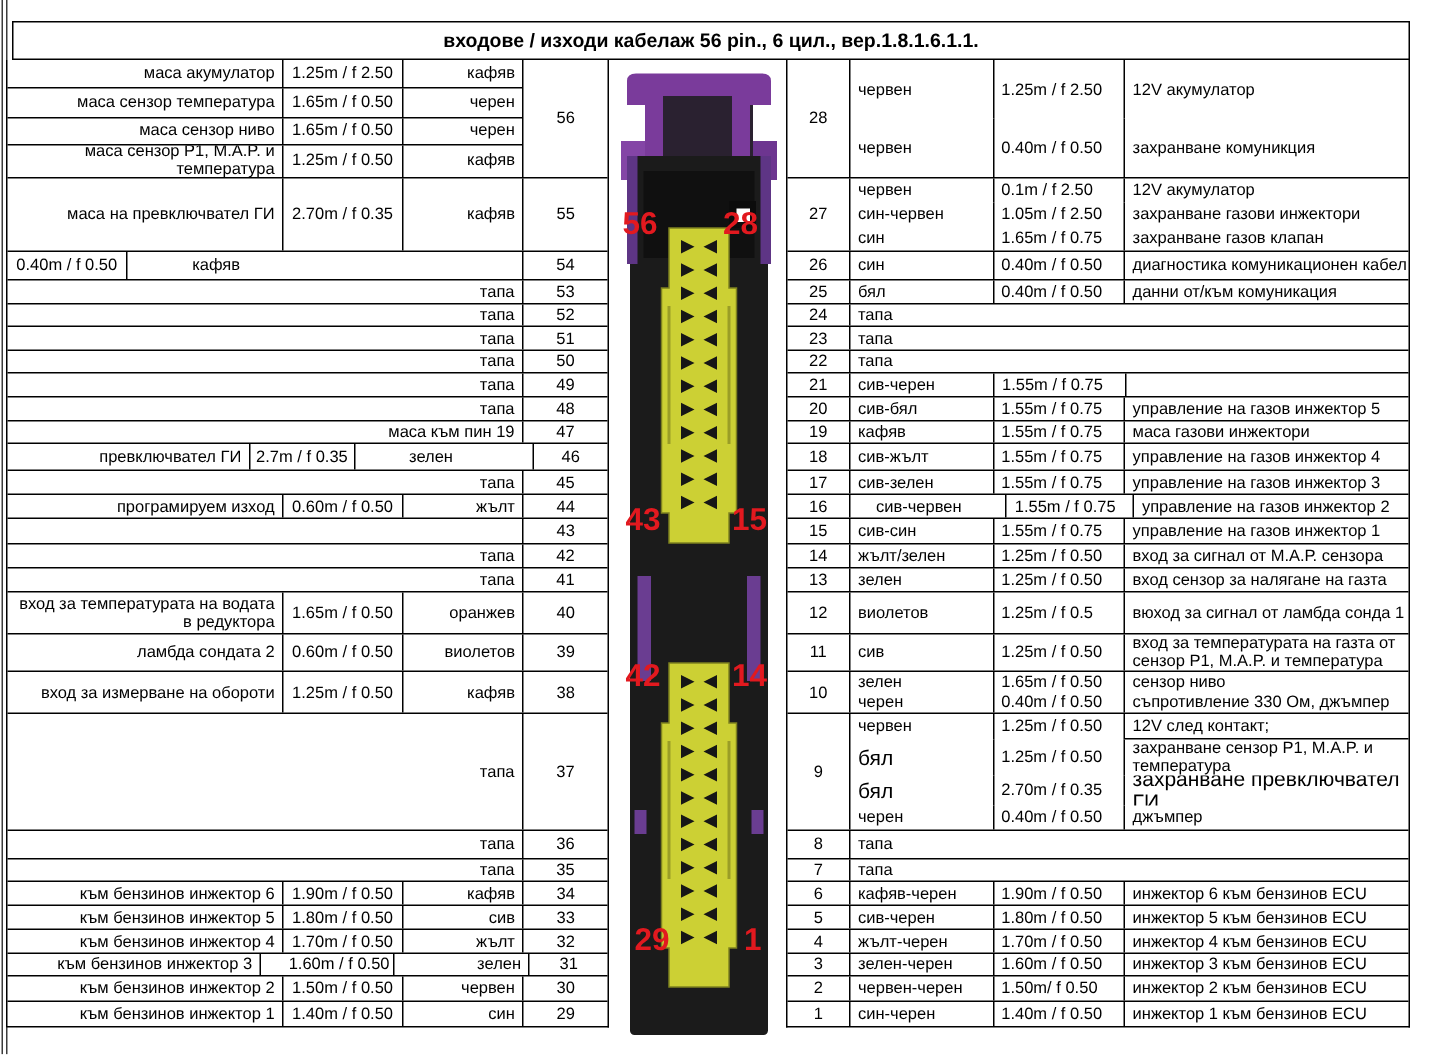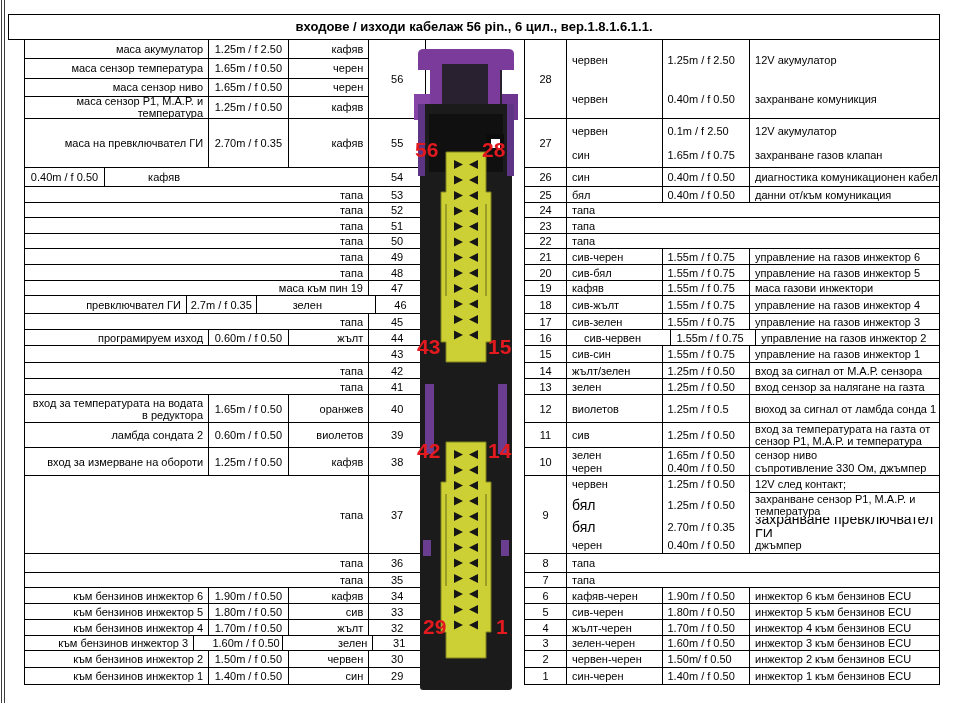--- a/index.html
+++ b/index.html
@@ -12,21 +12,21 @@
   
   #edge-line{position:absolute;left:1px;top:0;width:4px;height:703px;
     border-left:1px solid #3c3c3c;border-right:1px solid #3c3c3c;}
   
   #title-box{position:absolute;left:8px;top:14px;width:932px;height:26px;
     border:1px solid #000;display:flex;align-items:center;justify-content:center;
     font-weight:bold;font-size:13px;}
   
   .wire-table{position:absolute;top:40px;border:1px solid #000;border-top:none;
     display:flex;flex-direction:column;background:#fff;}
-  #left-table{left:24px;width:402px;height:645px;}
+  #left-table{left:4px;width:402px;height:645px;}
   #right-table{left:524px;width:416px;height:645px;}
   .row{display:flex;width:100%;}
   .row + .row{border-top:1px solid #000;}
   .row-body{display:flex;flex-direction:column;flex:1 1 auto;min-width:0;}
   .sub{display:flex;flex:1 1 0;min-height:0;}
   .sub.hline{border-bottom:1px solid #000;}
   .cell{display:flex;align-items:center;overflow:hidden;}
   .al-r{justify-content:flex-end;text-align:right;padding-right:5px;}
   .al-l{justify-content:flex-start;text-align:left;padding-left:5px;}
   .al-c{justify-content:center;text-align:center;}
@@ -411,20 +411,25 @@
         </div>
       </div>
       <div class="row" style="height: 49px;">
         <div class="pin-cell">27</div>
         <div class="row-body">
           <div class="sub" style="flex: 16 1 0px;">
             <div class="cell r-color al-l">червен</div>
             <div class="cell r-len al-l">0.1m / f 2.50</div>
             <div class="cell r-desc al-l">12V акумулатор</div>
           </div>
+          <div class="sub" style="flex: 16 1 0px;">
+            <div class="cell r-color al-l">син-червен</div>
+            <div class="cell r-len al-l">1.05m / f 2.50</div>
+            <div class="cell r-desc al-l">захранване газови инжектори</div>
+          </div>
           <div class="sub" style="flex: 17 1 0px;">
             <div class="cell r-color al-l">син</div>
             <div class="cell r-len al-l">1.65m / f 0.75</div>
             <div class="cell r-desc al-l">захранване газов клапан</div>
           </div>
         </div>
       </div>
       <div class="row" style="height: 19px;">
         <div class="pin-cell">26</div>
         <div class="row-body">
@@ -462,21 +467,20 @@
         <div class="row-body">
           <div class="cell merged-cell al-l">тапа</div>
         </div>
       </div>
       <div class="row" style="height: 16px;">
         <div class="pin-cell">21</div>
         <div class="row-body">
           <div class="sub" style="flex: 16 1 0px;">
             <div class="cell r-color al-l">сив-черен</div>
             <div class="cell r-len al-l">1.55m / f 0.75</div>
-            <div class="cell r-desc al-l">управление на газов инжектор 6</div>
           </div>
         </div>
       </div>
       <div class="row" style="height: 16px;">
         <div class="pin-cell">20</div>
         <div class="row-body">
           <div class="sub" style="flex: 16 1 0px;">
             <div class="cell r-color al-l">сив-бял</div>
             <div class="cell r-len al-l">1.55m / f 0.75</div>
             <div class="cell r-desc al-l">управление на газов инжектор 5</div>

